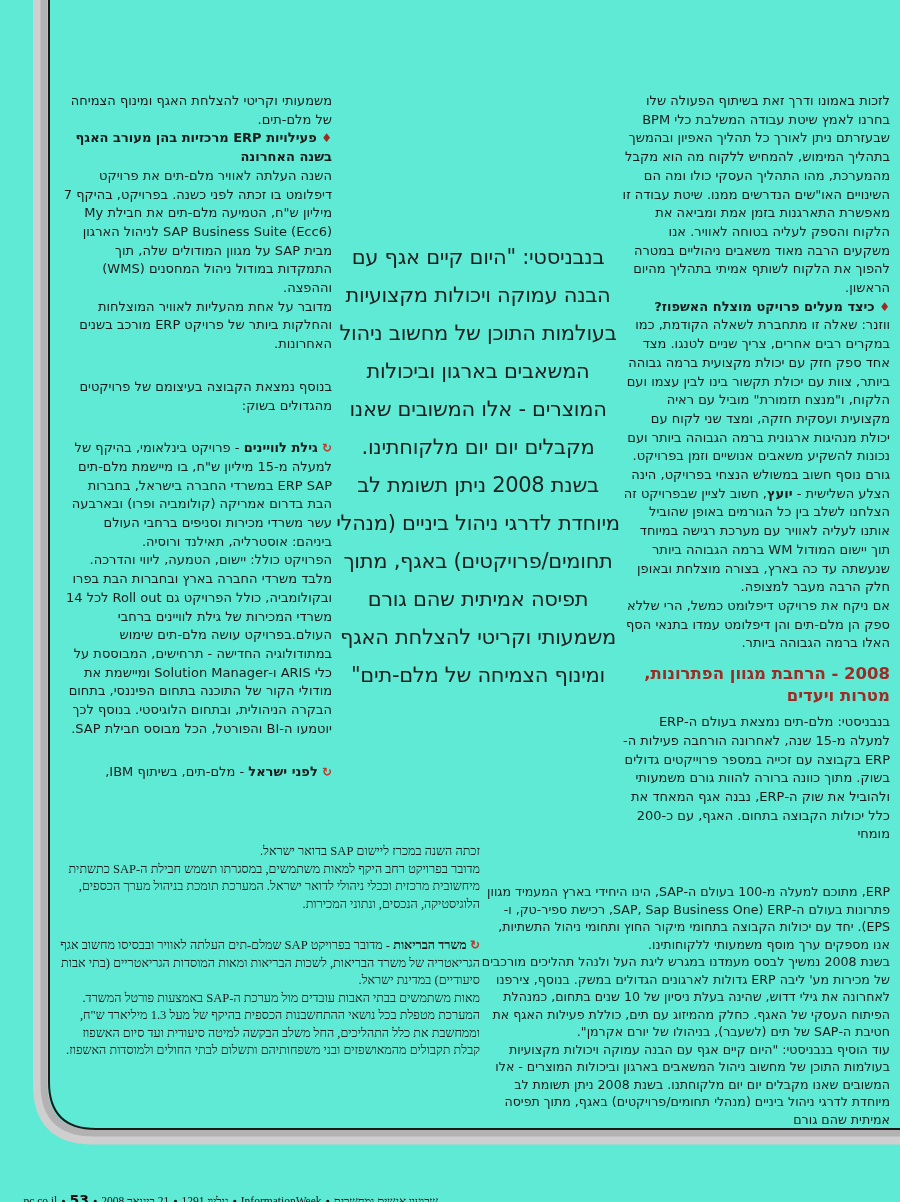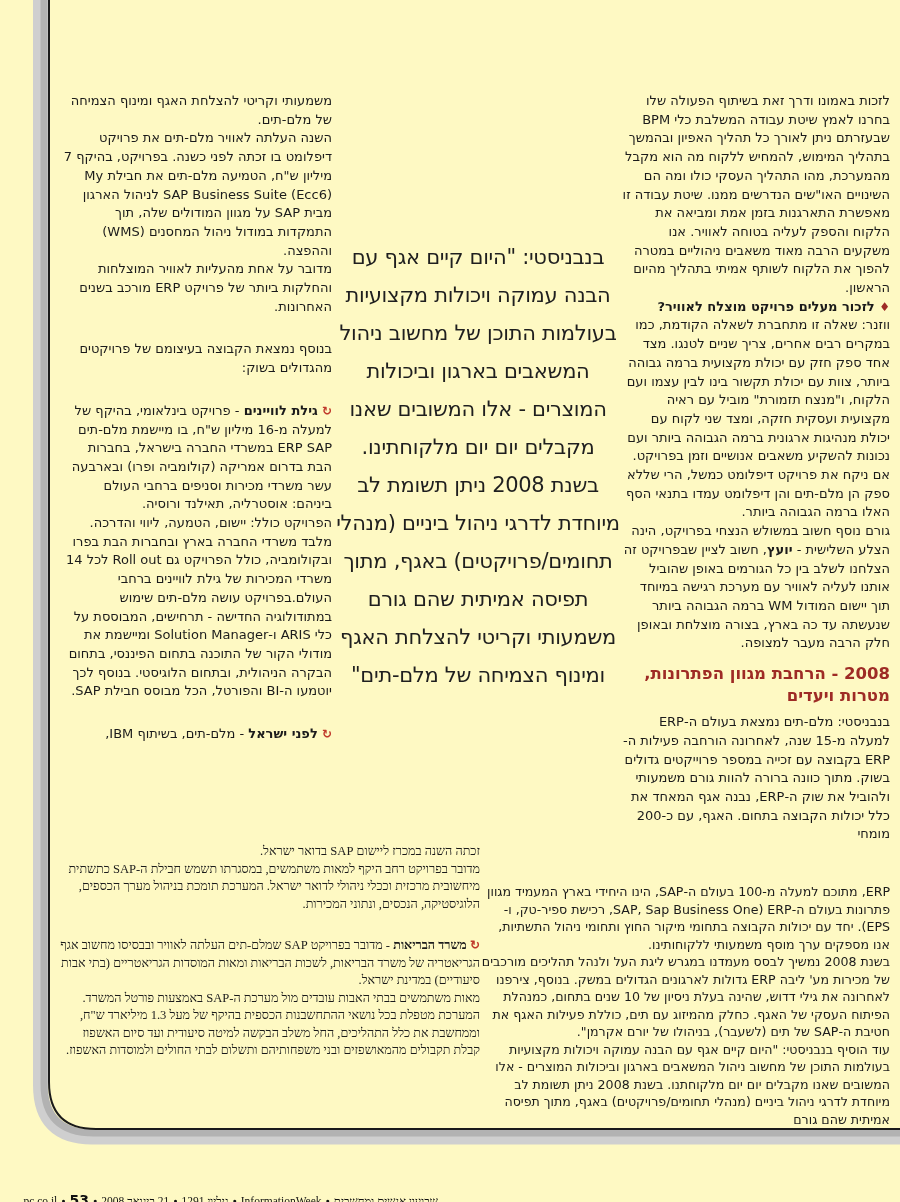--- a/index.html
+++ b/index.html
@@ -1,17 +1,17 @@
 <!DOCTYPE html>
 <html lang="he" style="--accent: #9e2b25;"><head>
 <meta charset="utf-8">
 <style>
   html,body { margin:0; padding:0; background:#ffffff; }
   .page {
-    position:relative; width:900px; height:1202px; background:#fef9c3;
+    position:relative; width:900px; height:1202px; background:#5eead4;
     font-family:"DejaVu Sans", sans-serif; color:#1b1b1b; overflow:hidden;
   }
   .frame-svg { position:absolute; left:0; top:0; pointer-events:none; }
 
   .col {
     position:absolute; direction:rtl; text-align:justify;
     font-size:13px; line-height:18.7px; color:#1b1b1b;
   }
   .col p { margin:0;text-align:right; }
   .col p.sp { margin-top:24px; }
@@ -48,36 +48,37 @@
 <div class="page">
 
   <svg class="frame-svg" width="900" height="1202" viewBox="0 0 900 1202">
     <path d="M 40.5 0 L 40.5 1085 Q 40.5 1137 92 1137 L 900 1137" fill="none" stroke="#cfcfcf" stroke-width="15"></path>
     <path d="M 44 0 L 44 1084 Q 44 1133 94 1133 L 900 1133" fill="none" stroke="#b2b2b2" stroke-width="7"></path>
     <path d="M 49 0 L 49 1082 Q 49 1129 96 1129 L 900 1129" fill="none" stroke="#1a1a1a" stroke-width="2"></path>
   </svg>
 
   <div class="col" style="left:60px; top:92px; width:272px;">
     <p>משמעותי וקריטי להצלחת האגף ומינוף הצמיחה של מלם-תים.</p>
+    <p class="bullet-head"><span class="diamond">♦</span> <span>פעילויות ERP מרכזיות בהן מעורב האגף בשנה האחרונה</span></p>
     <p>השנה העלתה לאוויר מלם-תים את פרויקט דיפלומט בו זכתה לפני כשנה. בפרויקט, בהיקף 7 מיליון ש"ח, הטמיעה מלם-תים את חבילת My SAP Business Suite (Ecc6) לניהול הארגון מבית SAP על מגוון המודולים שלה, תוך התמקדות במודול ניהול המחסנים (WMS) וההפצה.</p>
     <p>מדובר על אחת מהעליות לאוויר המוצלחות והחלקות ביותר של פרויקט ERP מורכב בשנים האחרונות.</p>
     <p class="sp">בנוסף נמצאת הקבוצה בעיצומם של פרויקטים מהגדולים בשוק:</p>
-    <p class="sp"><span class="circ">↻</span> <b>גילת לוויינים</b> <span>- פרויקט בינלאומי, בהיקף של למעלה מ-16 מיליון ש"ח, בו מיישמת מלם-תים ERP SAP במשרדי החברה בישראל, בחברות הבת בדרום אמריקה (קולומביה ופרו) ובארבעה עשר משרדי מכירות וסניפים ברחבי העולם ביניהם: אוסטרליה, תאילנד ורוסיה.</span></p>
+    <p class="sp"><span class="circ">↻</span> <b>גילת לוויינים</b> <span>- פרויקט בינלאומי, בהיקף של למעלה מ-15 מיליון ש"ח, בו מיישמת מלם-תים ERP SAP במשרדי החברה בישראל, בחברות הבת בדרום אמריקה (קולומביה ופרו) ובארבעה עשר משרדי מכירות וסניפים ברחבי העולם ביניהם: אוסטרליה, תאילנד ורוסיה.</span></p>
     <p>הפרויקט כולל: יישום, הטמעה, ליווי והדרכה. מלבד משרדי החברה בארץ ובחברות הבת בפרו ובקולומביה, כולל הפרויקט גם Roll out לכל 14 משרדי המכירות של גילת לוויינים ברחבי העולם.בפרויקט עושה מלם-תים שימוש במתודולוגיה החדישה - תרחישים, המבוססת על כלי ARIS ו-Solution Manager ומיישמת את מודולי הקור של התוכנה בתחום הפיננסי, בתחום הבקרה הניהולית, ובתחום הלוגיסטי. בנוסף לכך יוטמעו ה-BI והפורטל, הכל מבוסס חבילת SAP.</p>
     <p class="sp"><span class="circ">↻</span> <b>לפני ישראל</b> <span>- מלם-תים, בשיתוף IBM,</span></p>
   </div>
 
   <div class="pull-quote">בנבניסטי: "היום קיים אגף עם הבנה עמוקה ויכולות מקצועיות בעולמות התוכן של מחשוב ניהול המשאבים בארגון וביכולות המוצרים - אלו המשובים שאנו מקבלים יום יום מלקוחתינו. בשנת 2008 ניתן תשומת לב מיוחדת לדרגי ניהול ביניים (מנהלי תחומים/פרויקטים) באגף, מתוך תפיסה אמיתית שהם גורם משמעותי וקריטי להצלחת האגף ומינוף הצמיחה של מלם-תים"</div>
 
   <div class="col" style="left:618px; top:92px; width:272px;">
     <p>לזכות באמונו ודרך זאת בשיתוף הפעולה שלו בחרנו לאמץ שיטת עבודה המשלבת כלי BPM שבעזרתם ניתן לאורך כל תהליך האפיון ובהמשך בתהליך המימוש, להמחיש ללקוח מה הוא מקבל מהמערכת, מהו התהליך העסקי כולו ומה הם השינויים האו"שים הנדרשים ממנו. שיטת עבודה זו מאפשרת התארגנות בזמן אמת ומביאה את הלקוח והספק לעליה בטוחה לאוויר. אנו משקעים הרבה מאוד משאבים ניהוליים במטרה להפוך את הלקוח לשותף אמיתי בתהליך מהיום הראשון.</p>
-    <p class="bullet-head"><span class="diamond">♦</span> <span>לזכור מעלים פרויקט מוצלח לאוויר?</span></p>
+    <p class="bullet-head"><span class="diamond">♦</span> <span>כיצד מעלים פרויקט מוצלח האשפוז?</span></p>
     <p>ווזנר: שאלה זו מתחברת לשאלה הקודמת, כמו במקרים רבים אחרים, צריך שניים לטנגו. מצד אחד ספק חזק עם יכולת מקצועית ברמה גבוהה ביותר, צוות עם יכולת תקשור בינו לבין עצמו ועם הלקוח, ו"מנצח תזמורת" מוביל עם ראיה מקצועית ועסקית חזקה, ומצד שני לקוח עם יכולת מנהיגות ארגונית ברמה הגבוהה ביותר ועם נכונות להשקיע משאבים אנושיים וזמן בפרויקט.</p>
+    <p><span>גורם נוסף חשוב במשולש הנצחי בפרויקט, הינה הצלע השלישית - </span><b>יועץ</b><span>, חשוב לציין שבפרויקט זה הצלחנו לשלב בין כל הגורמים באופן שהוביל אותנו לעליה לאוויר עם מערכת רגישה במיוחד תוך יישום המודול WM ברמה הגבוהה ביותר שנעשתה עד כה בארץ, בצורה מוצלחת ובאופן חלק הרבה מעבר למצופה.</span></p>
     <p>אם ניקח את פרויקט דיפלומט כמשל, הרי שללא ספק הן מלם-תים והן דיפלומט עמדו בתנאי הסף האלו ברמה הגבוהה ביותר.</p>
-    <p><span>גורם נוסף חשוב במשולש הנצחי בפרויקט, הינה הצלע השלישית - </span><b>יועץ</b><span>, חשוב לציין שבפרויקט זה הצלחנו לשלב בין כל הגורמים באופן שהוביל אותנו לעליה לאוויר עם מערכת רגישה במיוחד תוך יישום המודול WM ברמה הגבוהה ביותר שנעשתה עד כה בארץ, בצורה מוצלחת ובאופן חלק הרבה מעבר למצופה.</span></p>
     <p class="red-heading">2008 - הרחבת מגוון הפתרונות, מטרות ויעדים</p>
     <p>בנבניסטי: מלם-תים נמצאת בעולם ה-ERP למעלה מ-15 שנה, לאחרונה הורחבה פעילות ה-ERP בקבוצה עם זכייה במספר פרוייקטים גדולים בשוק. מתוך כוונה ברורה להוות גורם משמעותי ולהוביל את שוק ה-ERP, נבנה אגף המאחד את כלל יכולות הקבוצה בתחום. האגף, עם כ-200 מומחי</p>
   </div>
 
   <div class="col bottom-block" style="left:60px; top:843px; width:420px;font-family:Liberation Serif, serif;">
     <p>זכתה השנה במכרז ליישום SAP בדואר ישראל.</p>
     <p>מדובר בפרויקט רחב היקף למאות משתמשים, במסגרתו תשמש חבילת ה-SAP כתשתית מיחשובית מרכזית וככלי ניהולי לדואר ישראל. המערכת תומכת בניהול מערך הכספים, הלוגיסטיקה, הנכסים, ונתוני המכירות.</p>
     <p class="sp"><span class="circ">↻</span> <b>משרד הבריאות</b> <span>- מדובר בפרויקט SAP שמלם-תים העלתה לאוויר ובבסיסו מחשוב אגף הגריאטריה של משרד הבריאות, לשכות הבריאות ומאות המוסדות הגריאטריים (בתי אבות סיעודיים) במדינת ישראל.</span></p>
     <p>מאות משתמשים בבתי האבות עובדים מול מערכת ה-SAP באמצעות פורטל המשרד. המערכת מטפלת בכל נושאי ההתחשבנות הכספית בהיקף של מעל 1.3 מיליארד ש"ח, וממחשבת את כלל התהליכים, החל משלב הבקשה למיטה סיעודית ועד סיום האשפוז קבלת תקבולים מהמאושפזים ובני משפחותיהם ותשלום לבתי החולים ולמוסדות האשפוז.</p>
   </div>

